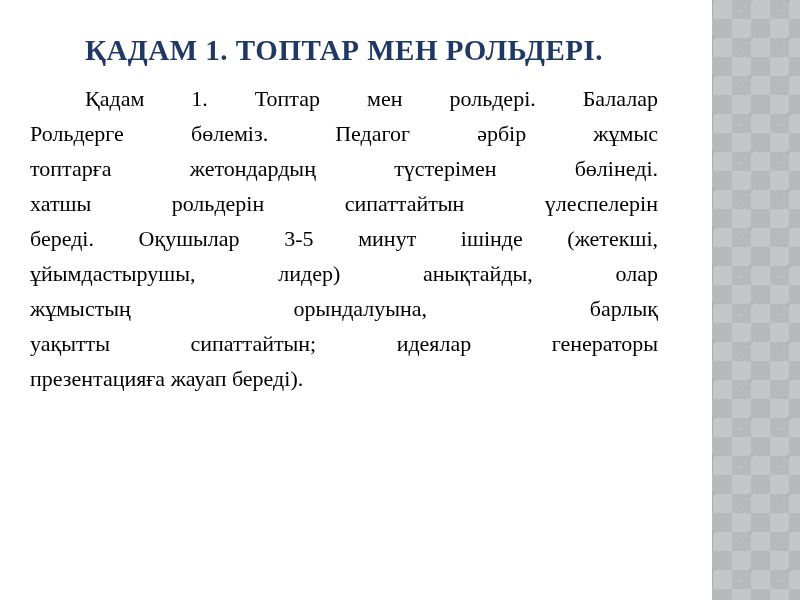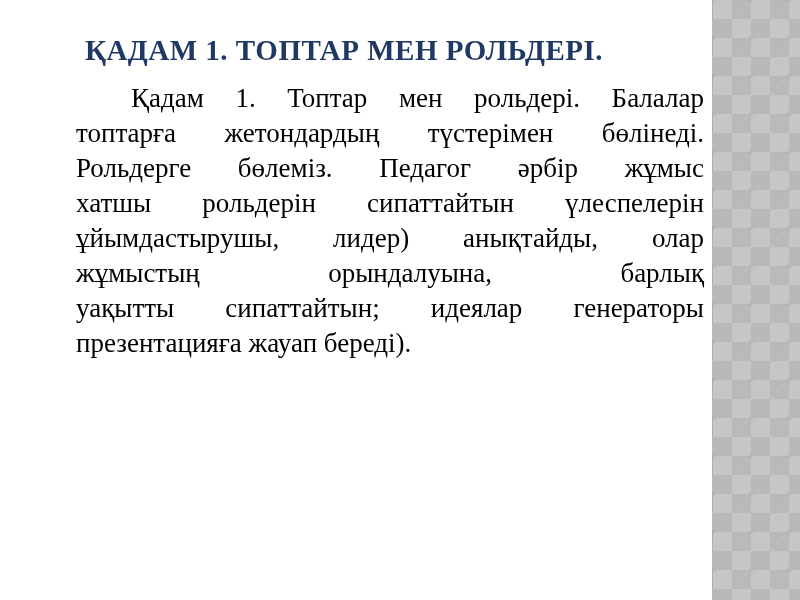--- a/index.html
+++ b/index.html
@@ -31,23 +31,22 @@
     font-size: 29px;
     font-weight: bold;
     letter-spacing: 0.5px;
     color: #1F3864;
     text-align: center;
     white-space: nowrap;
   }
   .body-paragraph {
     width: 628px;
     color: #000000;
-    font-size: 27px;
+    font-size: 22px;
     line-height: 35px;
-    margin-left: 46px;
   }
   .body-paragraph .line {
     text-align: justify;
     text-align-last: justify;
     white-space: normal;
   }
   .body-paragraph .line.first {
     text-indent: 55px;
   }
   .body-paragraph .line.last {
@@ -73,23 +72,24 @@
   }
 </style>
 </head>
 <body>
 
 <div class="slide">
   <div class="content">
     <h1 class="slide-title">ҚАДАМ 1. ТОПТАР МЕН РОЛЬДЕРІ.</h1>
     <div class="body-paragraph">
         <div class="line first">Қадам 1. Топтар мен рольдері. Балалар</div>
+        <div class="line">Рольдерге бөлеміз. Педагог әрбір жұмыс</div>
         <div class="line">топтарға жетондардың түстерімен бөлінеді.</div>
-        <div class="line">Рольдерге бөлеміз. Педагог әрбір жұмыс</div>
         <div class="line">хатшы рольдерін сипаттайтын үлеспелерін</div>
+        <div class="line">береді. Оқушылар 3-5 минут ішінде (жетекші,</div>
         <div class="line">ұйымдастырушы, лидер) анықтайды, олар</div>
         <div class="line">жұмыстың орындалуына, барлық</div>
         <div class="line">уақытты сипаттайтын; идеялар генераторы</div>
         <div class="line last">презентацияға жауап береді).</div>
       </div>
   </div>
   <div class="pattern-strip"></div>
 </div>
 
 </body></html>

